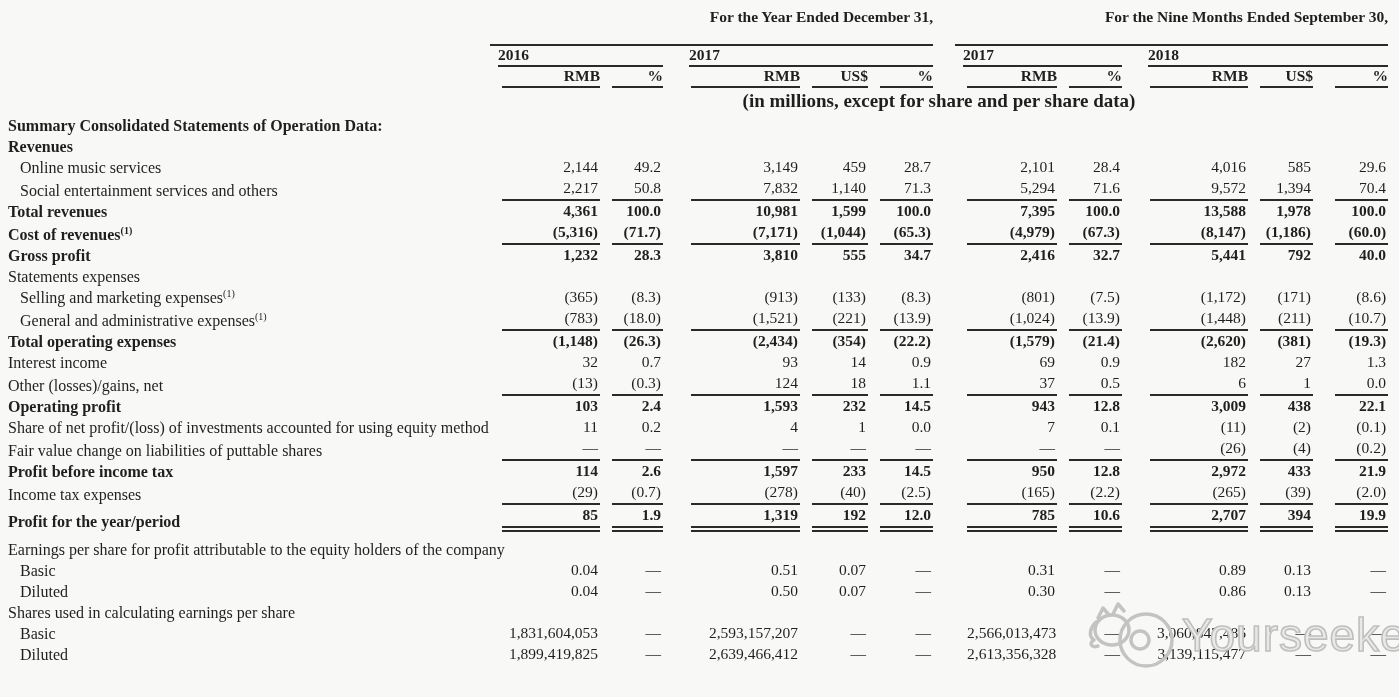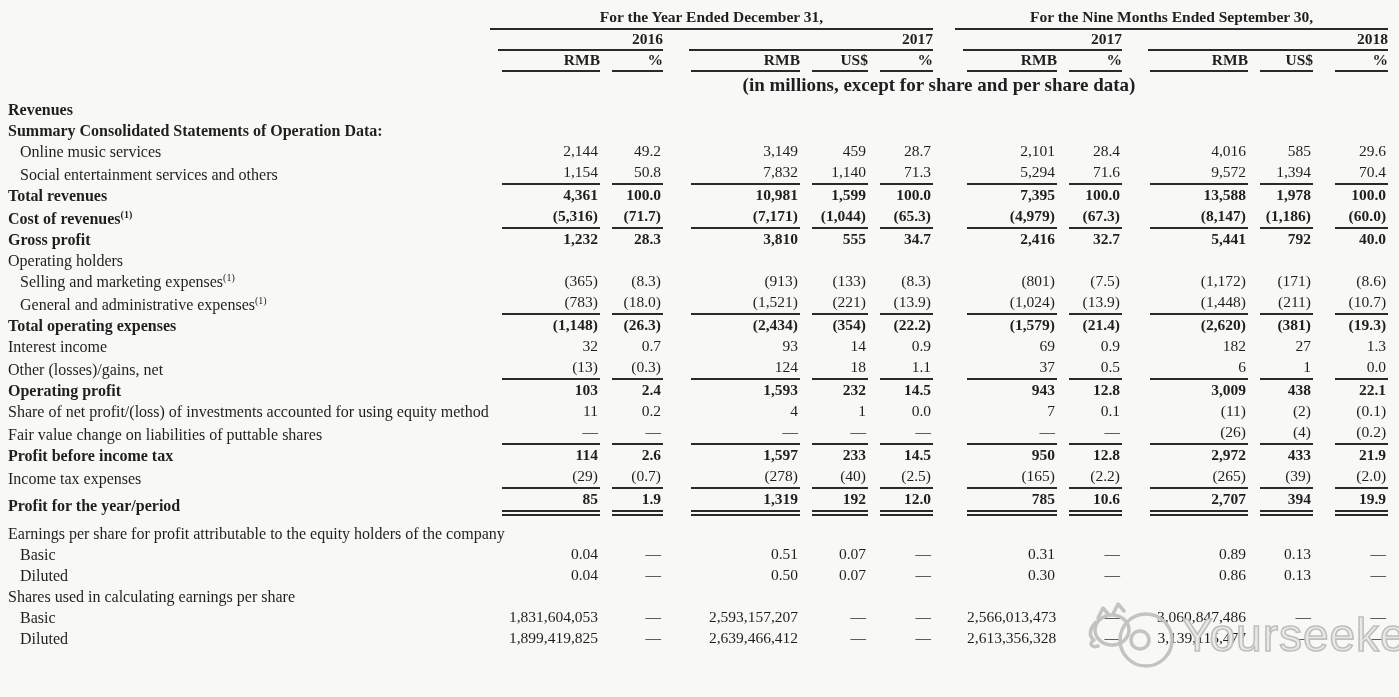--- a/index.html
+++ b/index.html
@@ -6,22 +6,22 @@
   body{
     width:1399px;height:697px;overflow:hidden;position:relative;
     background:#f8f8f6;color:#1f1f1f;
     font-family:"Liberation Serif", serif;
   }
   .page{position:relative;width:1399px;height:697px;}
   table{border-collapse:collapse;table-layout:fixed;width:1388px;margin-top:8px;}
   th,td{padding:0;vertical-align:bottom;font-weight:normal;}
   thead th{font-weight:bold;font-size:15.5px;}
   
-  .h1 .grp{border-bottom:2.5px solid #2a2a2a;text-align:center;padding-bottom:2px;}
-  .h2 .yr{border-bottom:2.5px solid #2a2a2a;text-align:right;padding-bottom:1px;margin-left:8px;}
+  .h1 .grp{border-bottom:2.5px solid #2a2a2a;text-align:right;padding-bottom:18px;}
+  .h2 .yr{border-bottom:2.5px solid #2a2a2a;text-align:left;padding-bottom:1px;margin-left:8px;}
   .h2 th.y2 .yr{margin-left:26px;}
   .h3 .col{border-bottom:2.5px solid #2a2a2a;text-align:right;padding-bottom:1px;margin-left:12px;}
   .h3 th:nth-child(4) .col,.h3 th:nth-child(10) .col{margin-left:28px;}
   .h3 th:nth-child(12) .col{margin-left:22px;}
   .h4 .note{text-align:center;font-size:19px;padding:2px 0 3px 0;}
   
   tbody td{font-size:15.5px;height:21px;}
   td.lbl{text-align:left;padding-left:8px;font-size:16px;line-height:21px;}
   td.lbl .lt{max-width:505px;}
   tr.bold td{font-weight:bold;}
@@ -127,26 +127,26 @@
       <tr class="h4">
         <th></th>
         <th colspan="11">
             <div class="note">(in millions, except for share and per share data)</div>
           </th>
       </tr>
     </thead>
     <tbody id="tbody">
         <tr class="bold">
           <td class="lbl" colspan="12">
-            <div class="lt">Revenues</div>
+            <div class="lt">Summary Consolidated Statements of Operation Data:</div>
           </td>
         </tr>
         <tr class="bold">
           <td class="lbl" colspan="12">
-            <div class="lt">Summary Consolidated Statements of Operation Data:</div>
+            <div class="lt">Revenues</div>
           </td>
         </tr>
         <tr>
           <td class="lbl in1">
             <div class="lt">Online music services</div>
           </td>
           <td class="num">
             <div class="v">2,144</div>
           </td>
           <td class="num">
@@ -176,21 +176,21 @@
           </td>
           <td class="num">
             <div class="v">29.6</div>
           </td>
         </tr>
         <tr>
           <td class="lbl in1">
             <div class="lt">Social entertainment services and others</div>
           </td>
           <td class="num">
-            <div class="v u-single">1,154</div>
+            <div class="v u-single">2,217</div>
           </td>
           <td class="num">
             <div class="v u-single">50.8</div>
           </td>
           <td class="num">
             <div class="v u-single">7,832</div>
           </td>
           <td class="num">
             <div class="v u-single">1,140</div>
           </td>
@@ -317,21 +317,21 @@
           </td>
           <td class="num">
             <div class="v">792</div>
           </td>
           <td class="num">
             <div class="v">40.0</div>
           </td>
         </tr>
         <tr>
           <td class="lbl" colspan="12">
-            <div class="lt">Operating holders</div>
+            <div class="lt">Statements expenses</div>
           </td>
         </tr>
         <tr>
           <td class="lbl in1">
             <div class="lt">Selling and marketing expenses<sup>(1)</sup></div>
           </td>
           <td class="num">
             <div class="v">(365)</div>
           </td>
           <td class="num">

